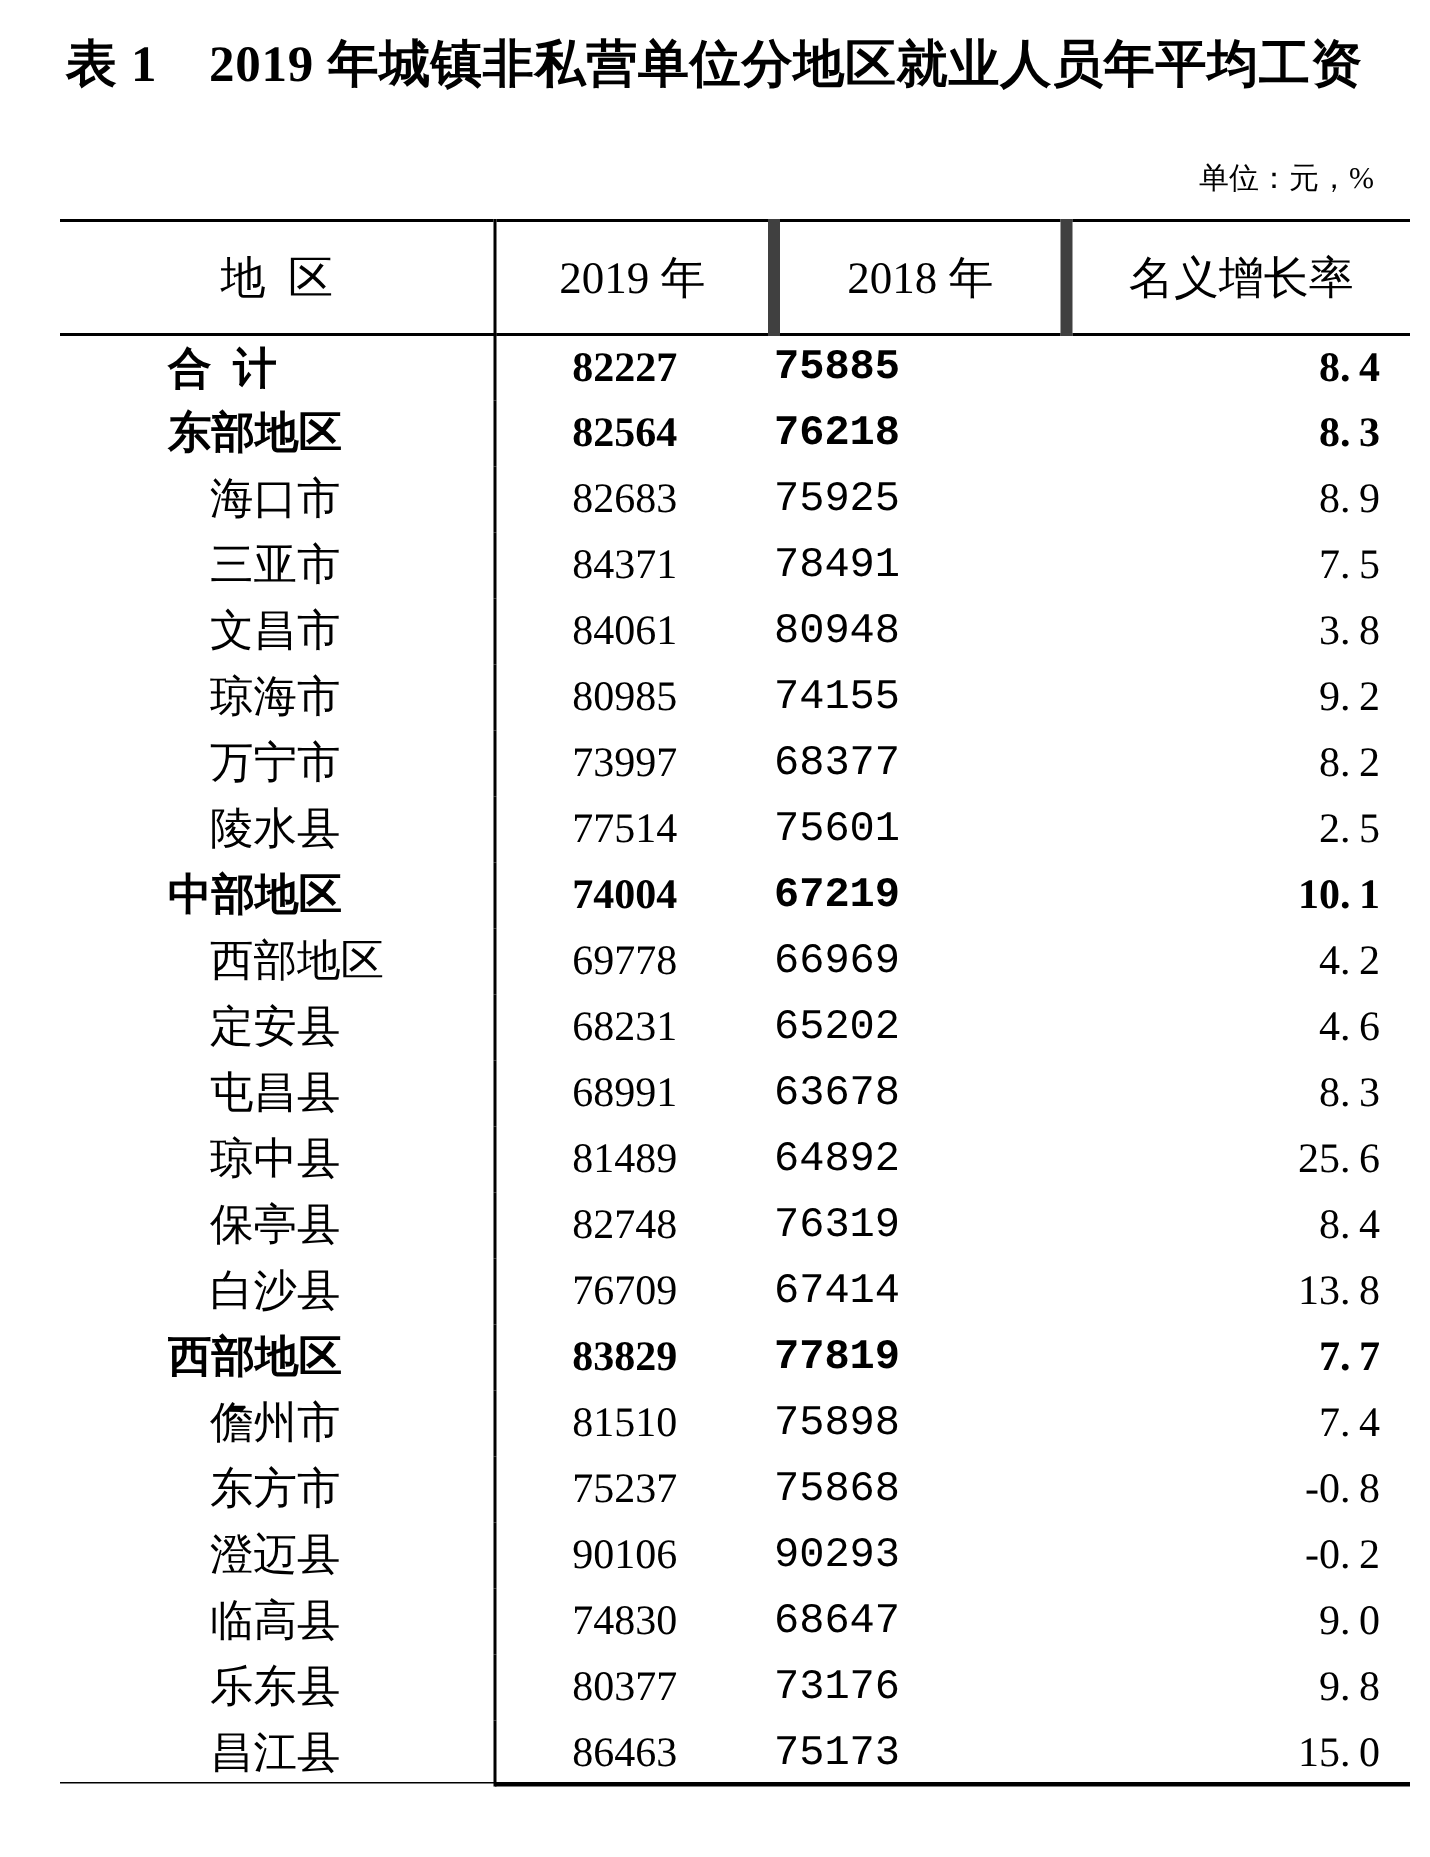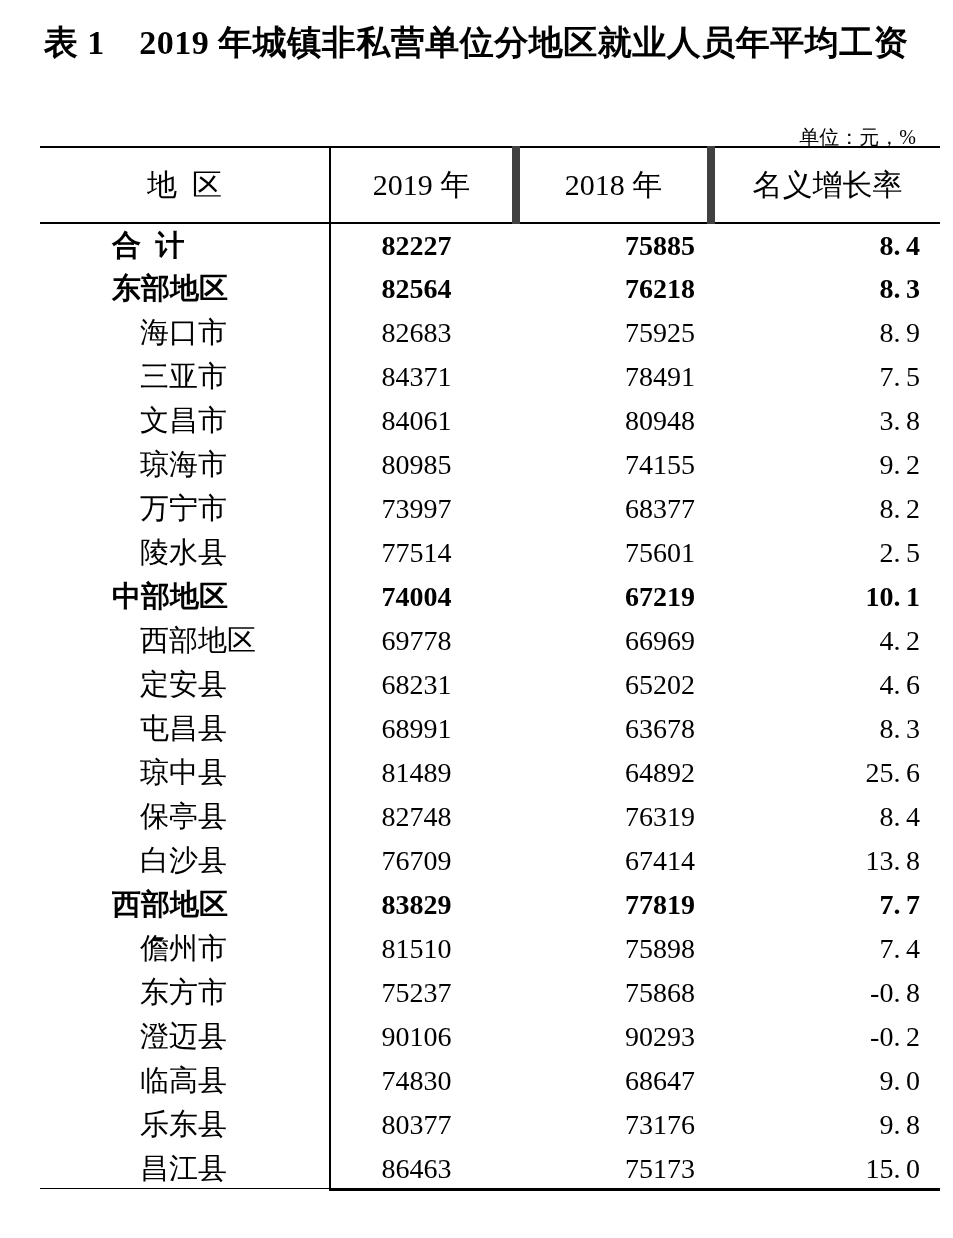--- a/index.html
+++ b/index.html
@@ -19,21 +19,21 @@
     left: 26px;
     width: 900px;
     text-align: center;
     font-size: 34px;
     font-weight: bold;
     white-space: pre;
     letter-spacing: 0.5px;
   }
   .unit-note {
     position: absolute;
-    top: 124px;
+    top: 105px;
     right: 37px;
     font-size: 20px;
     white-space: pre;
   }
   .table-wrap {
     position: absolute;
     left: 40px;
     top: 146px;
     width: 900px;
   }
@@ -64,21 +64,21 @@
     font-size: 29px;
   }
   td.c1 {
     text-align: left;
     padding-left: 72px;
     white-space: pre;
   }
   td.c1.indent { padding-left: 100px; }
   td.num { font-size: 28px; }
   td.c2 { text-align: center; padding-right: 14px; }
-  td.c3 { text-align: right; padding-right: 16px; }
+  td.c3 { padding-right: 16px; font-family: Liberation Mono, monospace; }
   td.c4 { text-align: right; padding-right: 20px; }
   tr.bold td { font-weight: bold; }
   .bottom-rule-thin {
     position: absolute;
     left: 0;
     bottom: 2px;
     width: 290px;
     height: 1px;
     background: #000;
   }

